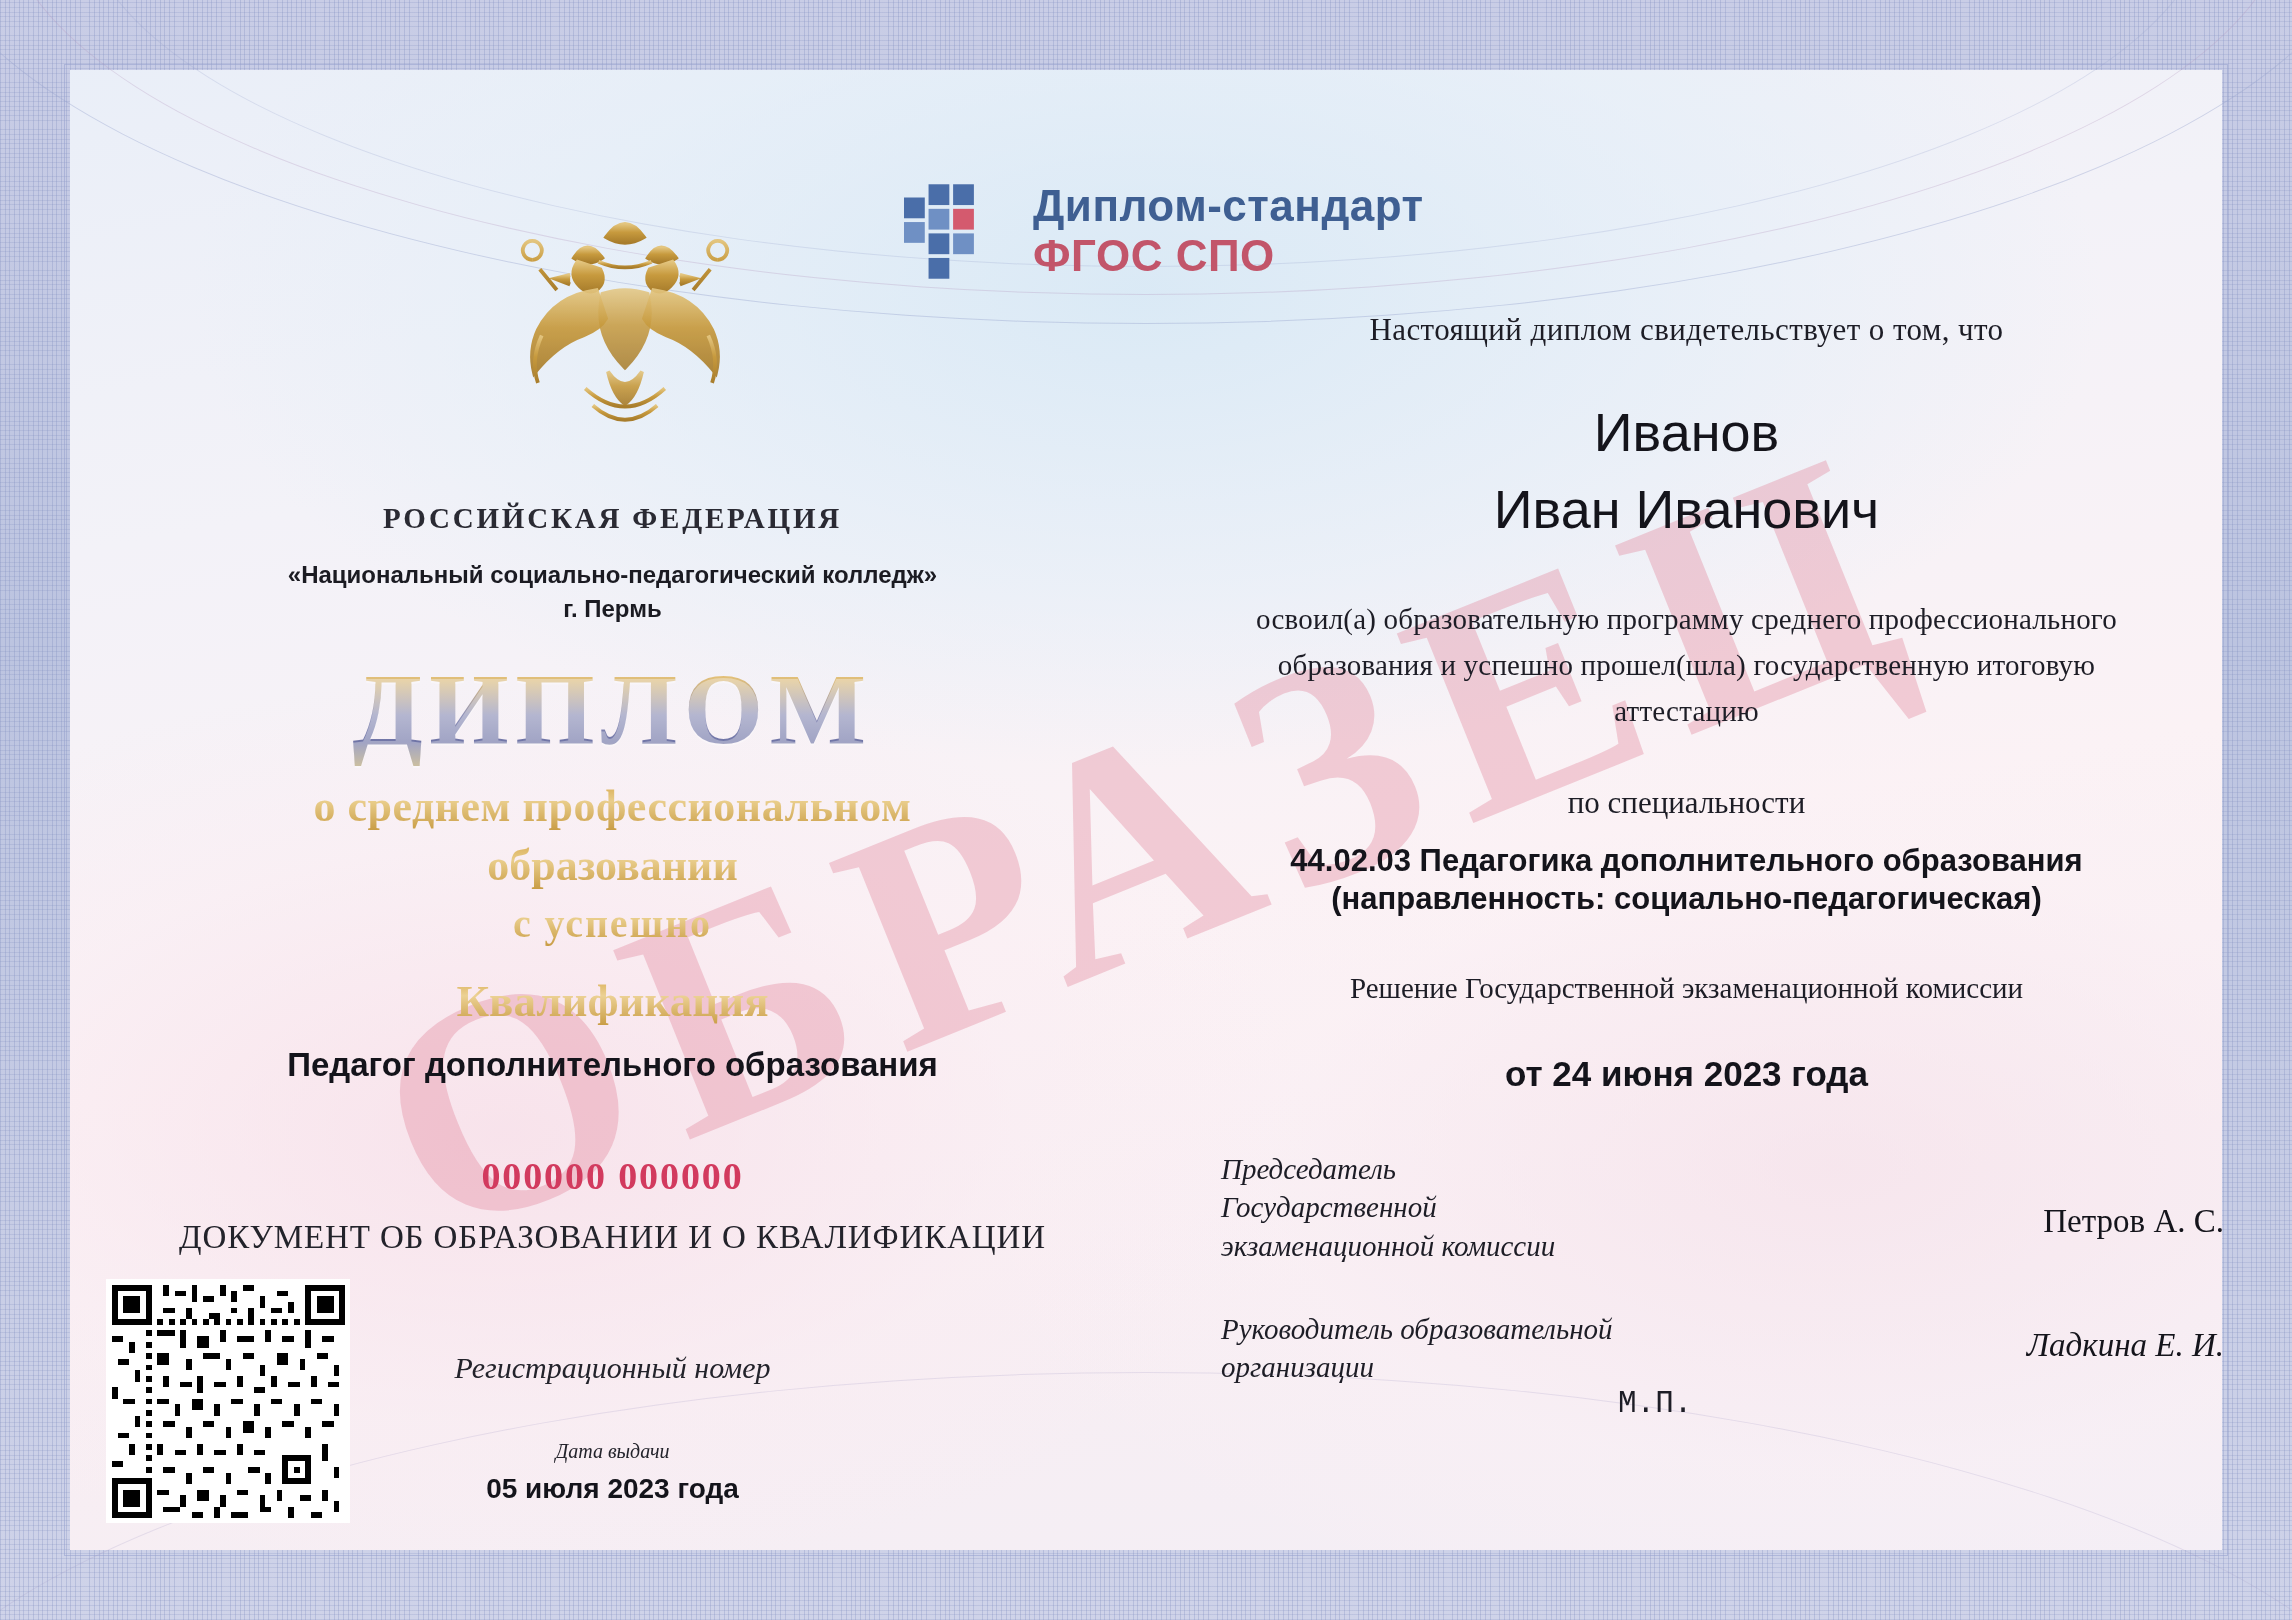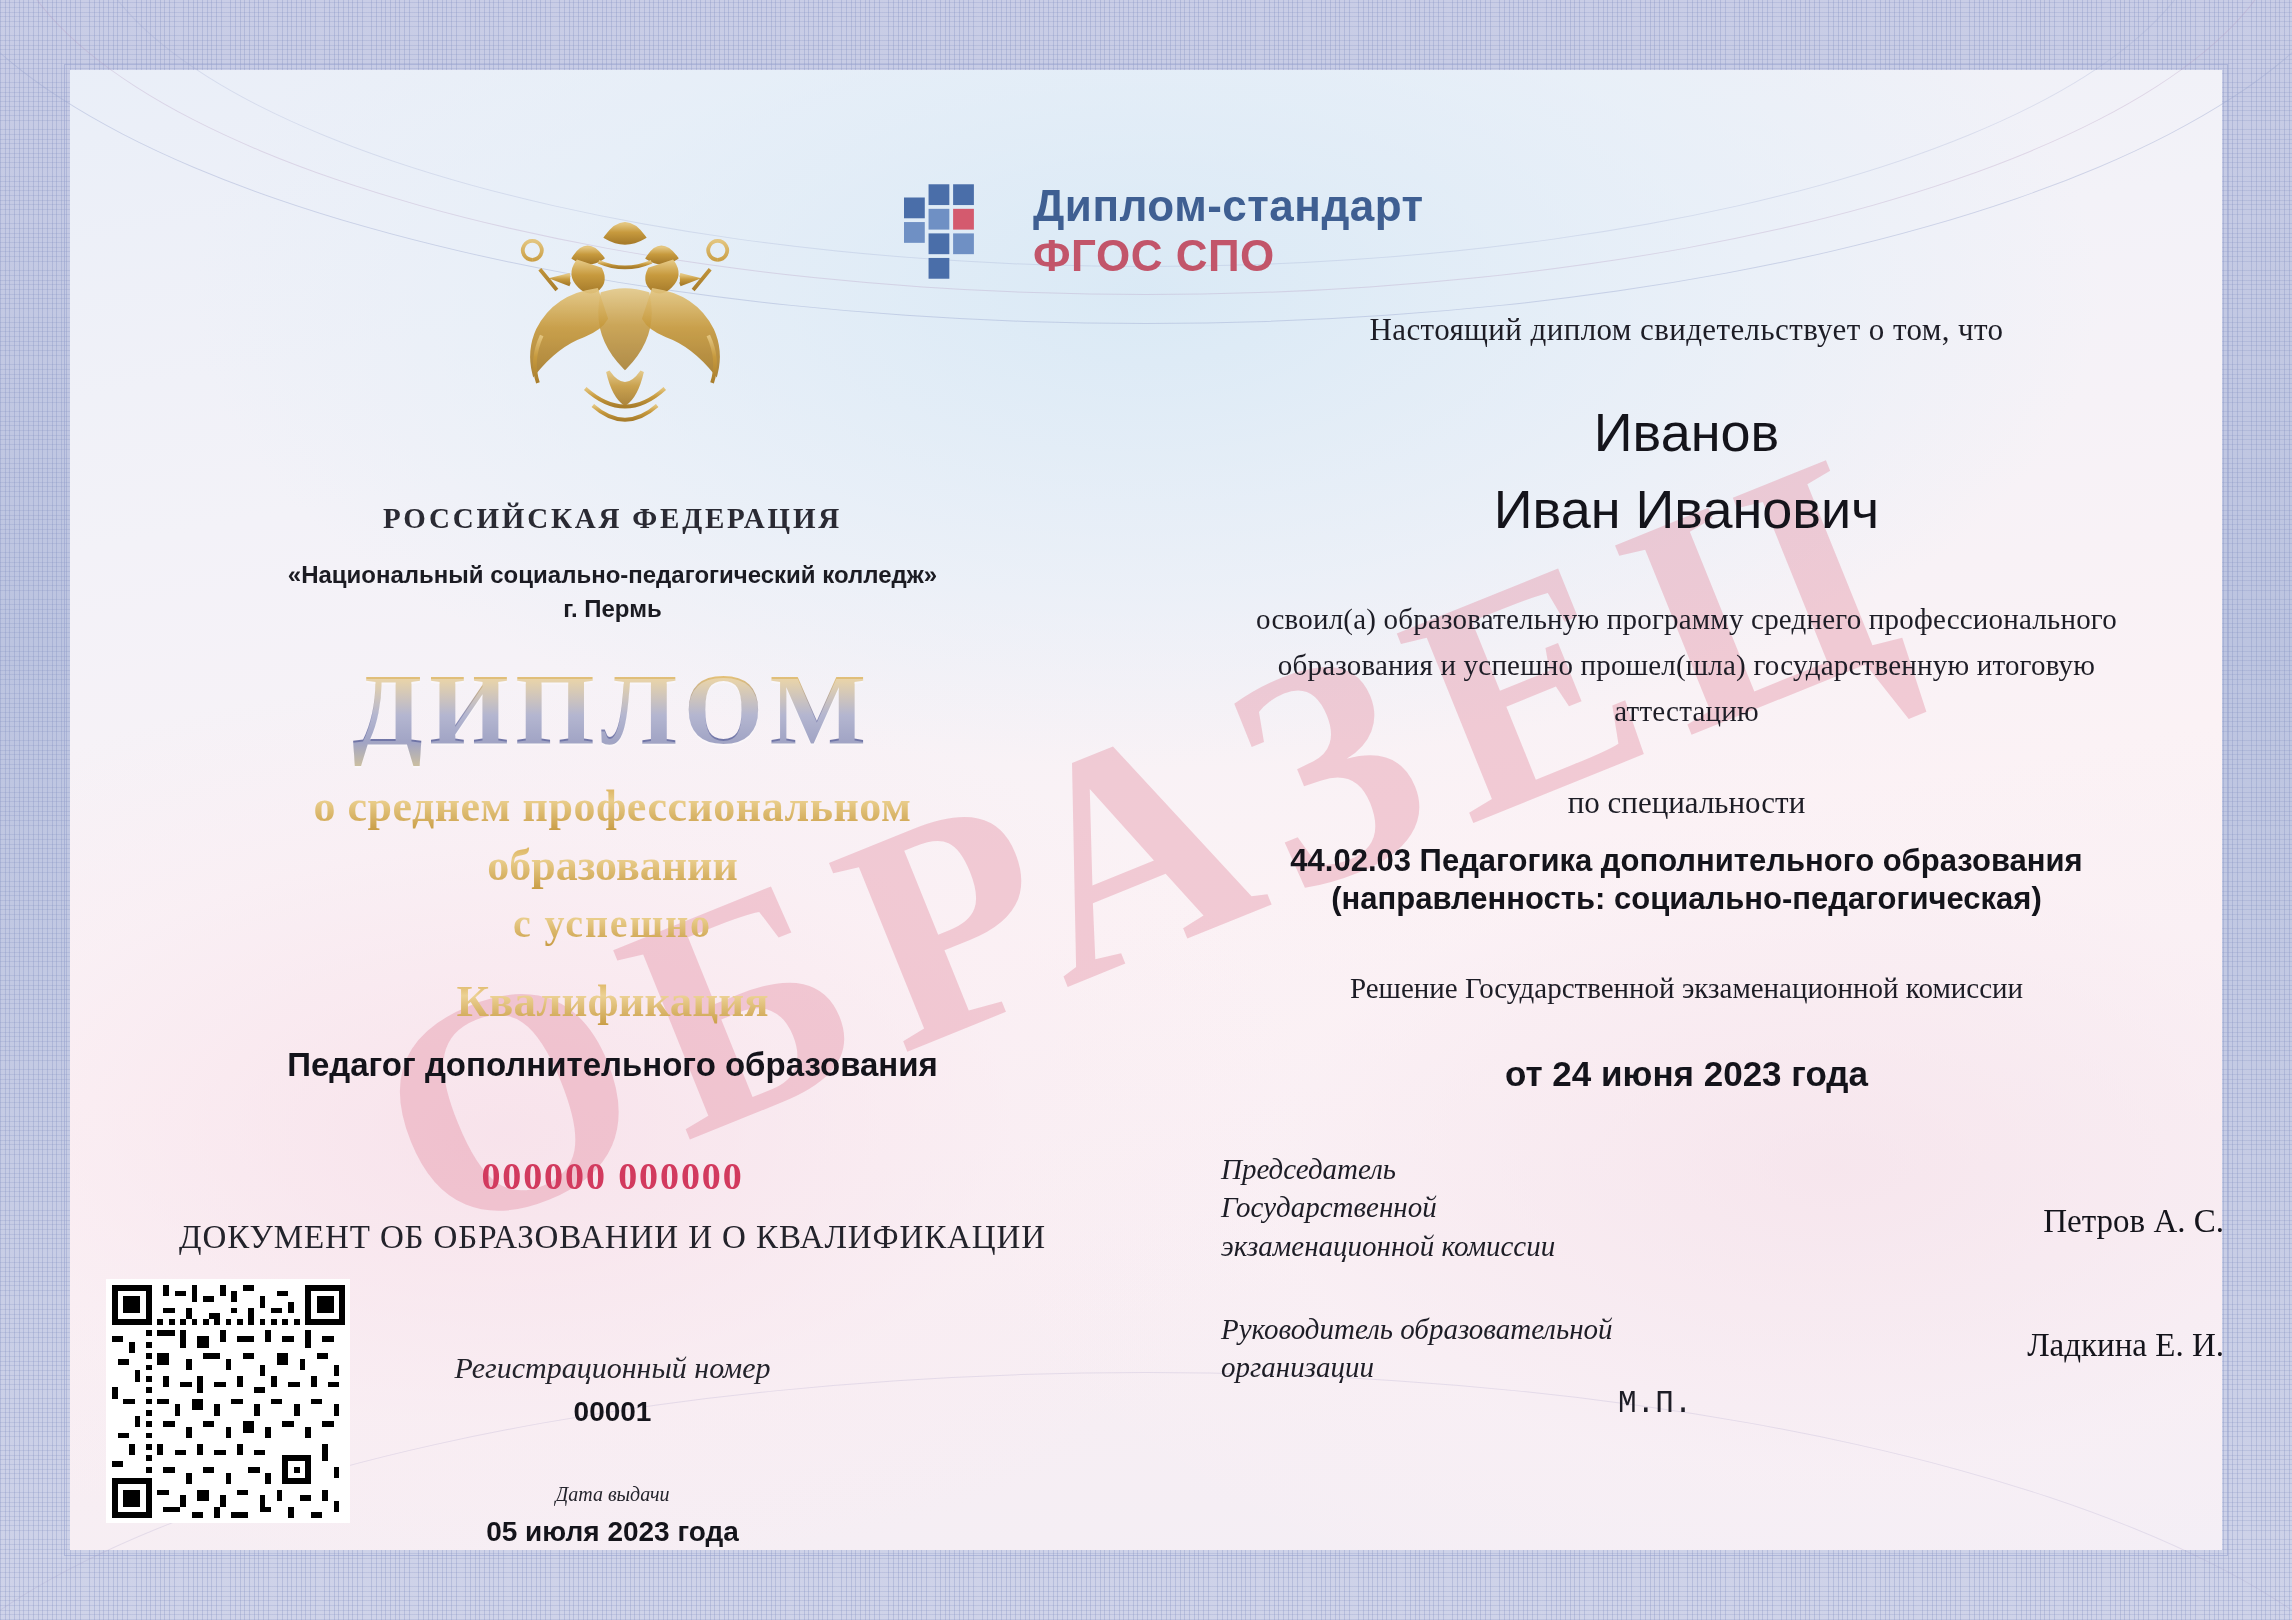--- a/index.html
+++ b/index.html
@@ -341,21 +341,21 @@
     text-align: left;
   }
   .sig-name {
     font-family: "Liberation Serif", serif;
     font-size: 33px;
     color: #14141b;
     white-space: nowrap;
     padding-top: 53px;
   }
   .sig-row.second { margin-top: 45px; }
-  .sig-row.second .sig-name { padding-top: 17px; }
+  .sig-row.second .sig-name { padding-top: 17px; font-style: italic; }
   .mp {
     margin-left: 397px;
     font-family: Liberation Mono, monospace;
     font-size: 31px;
     color: #1d1d26;
   }
 </style>
 </head>
 <body>
 
@@ -440,21 +440,20 @@
     </div>
     <div class="diplom-word">ДИПЛОМ</div>
     <div class="sub-gold sub1">о среднем профессиональном</div>
     <div class="sub-gold sub2">образовании</div>
     <div class="sub-gold sub3">с успешно</div>
     <div class="qualif-label">Квалификация</div>
     <div class="qualif-value">Педагог дополнительного образования</div>
     <div class="doc-number">000000 000000</div>
     <div class="doc-caption">ДОКУМЕНТ ОБ ОБРАЗОВАНИИ И О КВАЛИФИКАЦИИ</div>
     <div class="reg-label">Регистрационный номер</div>
-    <div class="reg-value">00001</div>
     <div class="issue-label">Дата выдачи</div>
     <div class="issue-value">05 июля 2023 года</div>
   </div>
 
   <div class="qr">
     <svg width="233" height="233" viewBox="0 0 41 41" shape-rendering="crispEdges" xmlns="http://www.w3.org/2000/svg">
       <rect width="41" height="41" fill="#ffffff"></rect>
       <g fill="#000000">
 
         <path d="M0 0h7v7H0z M1 1h5v5H1z" fill="#000"></path>

